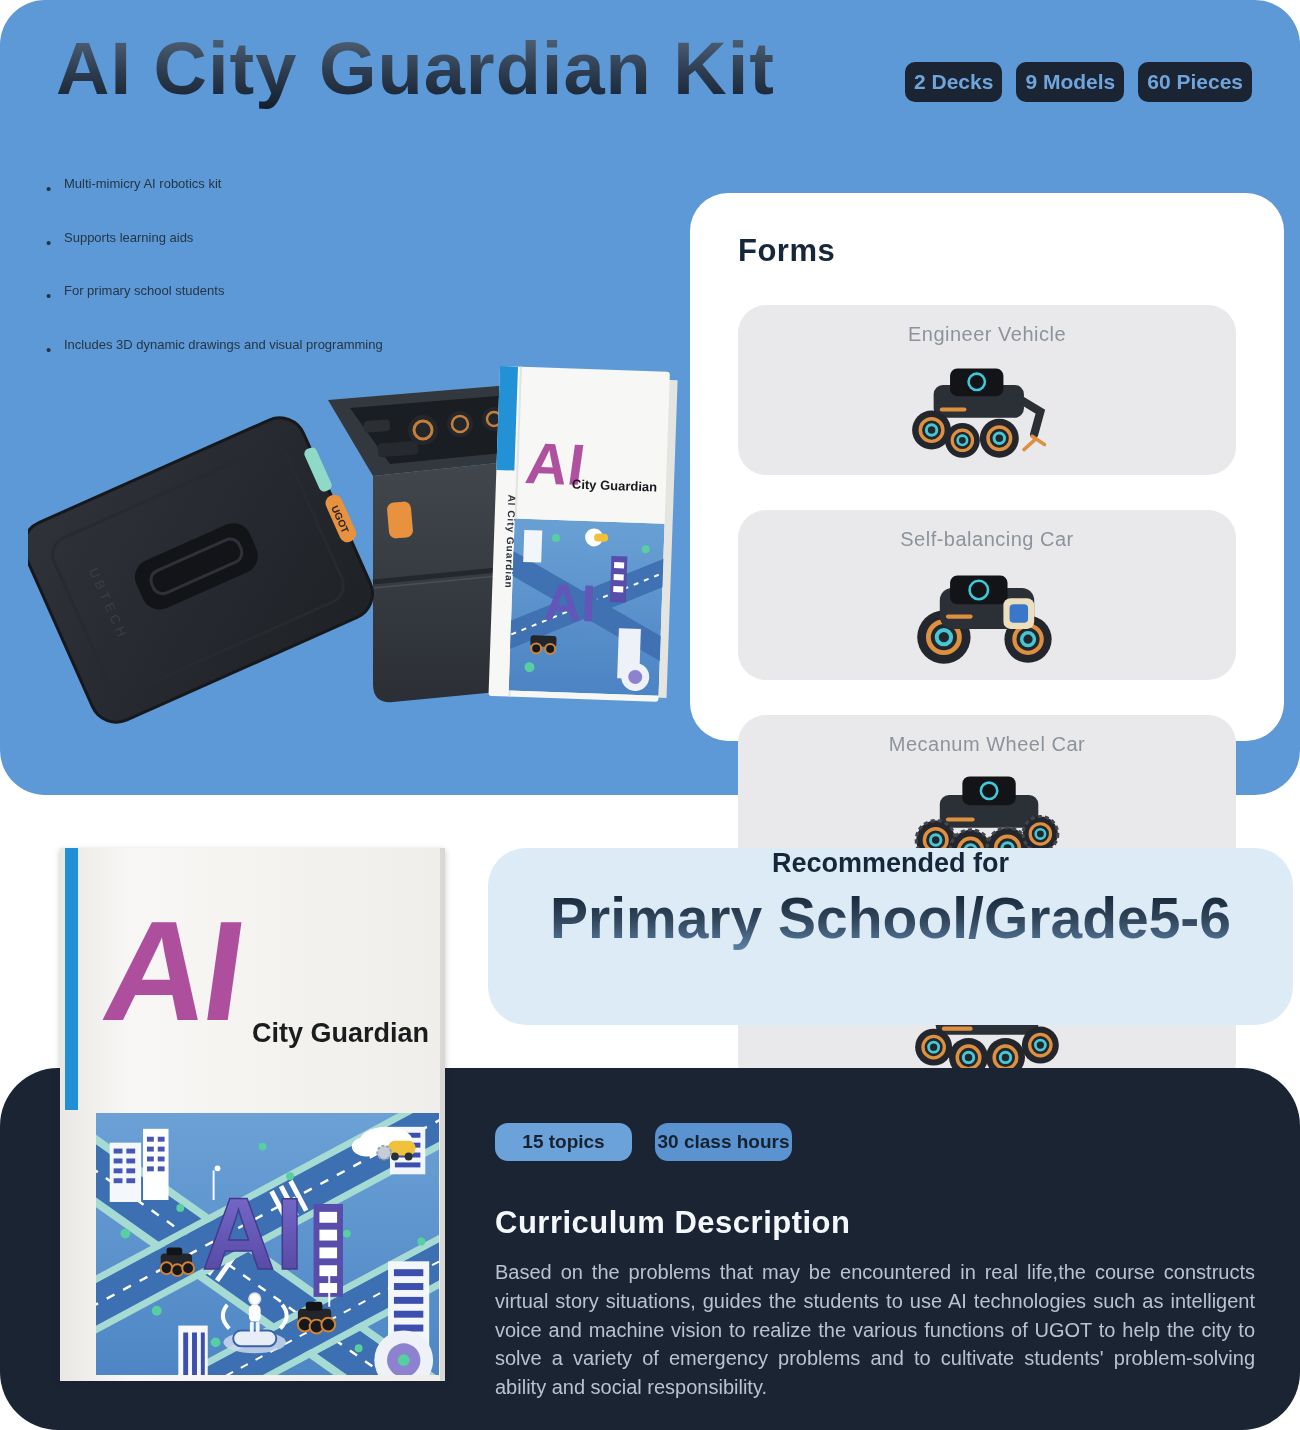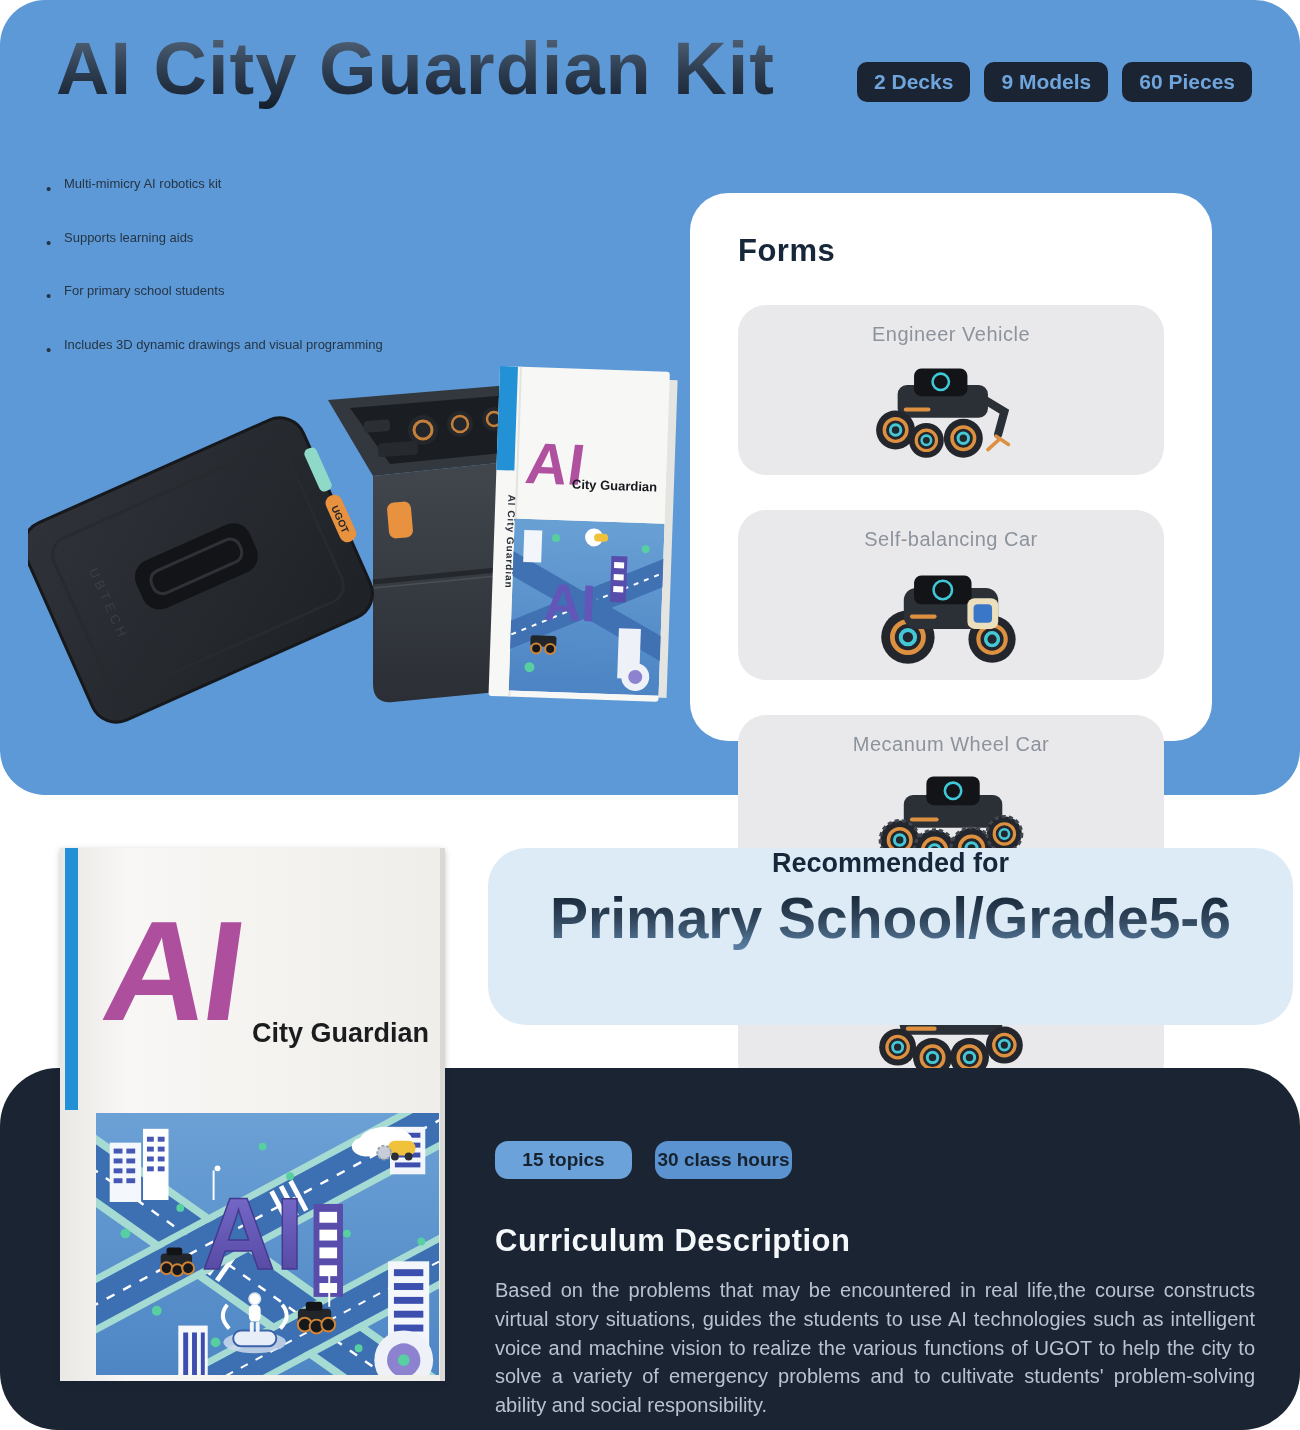--- a/index.html
+++ b/index.html
@@ -8,30 +8,30 @@
   .page { position:relative; width:1300px; height:1430px; background:#fff; overflow:hidden; }
 
   
   .hero { position:absolute; left:0; top:0; width:1300px; height:795px;
           background:#5C99D6; border-radius:45px; }
   .hero-title { position:absolute; left:56px; top:26px; font-size:74px; font-weight:bold;
           letter-spacing:1px; background:linear-gradient(180deg,#5a6c82 0%,#2c3b4e 55%,#131d2b 100%);
           -webkit-background-clip:text; background-clip:text; color:transparent; white-space:nowrap; }
   .hero-badges { position:absolute; right:48px; top:62px; display:flex; gap:14px; }
   .hero-badge { background:#1B2433; color:#6FA5DC; font-size:21px; font-weight:bold;
-          padding:8px 17px; border-radius:10px; white-space:nowrap; }
+          padding:8px 9px; border-radius:10px; white-space:nowrap; }
   .hero-bullets { position:absolute; left:46px; top:141px; list-style:none; }
   .hero-bullets li { color:#263545; font-size:13px; line-height:1.58; padding-left:18px; position:relative;margin-top:33px; }
   .hero-bullets li::before { content:"•"; position:absolute; left:0; top:0; font-size:15px; line-height:2.0; }
 
   .kit-photo { position:absolute; left:28px; top:330px; width:655px; height:415px; }
   .kit-photo svg { width:100%; height:100%; display:block; }
 
   
-  .forms-card { position:absolute; left:690px; top:193px; width:522px; height:548px;
+  .forms-card { position:absolute; left:690px; top:193px; width:594px; height:548px;
           background:#ffffff; border-radius:38px; padding:40px 48px; }
   .forms-title { font-size:31px; font-weight:bold; color:#16273A; letter-spacing:0.5px; }
   .forms-grid { margin-top:36px; display:grid; grid-template-columns:1fr; gap:35px 22px; }
   .form-tile { background:#E9E9EB; border-radius:28px; height:170px; display:flex;
           flex-direction:column; align-items:center; padding-top:18px; }
   .form-tile-label { color:#8D939C; font-size:20px; letter-spacing:0.5px; }
   .form-tile-art { width:180px; height:118px; margin-top:2px; }
   .form-tile-art svg { width:100%; height:100%; }
 
   
@@ -49,21 +49,21 @@
   .banner { position:absolute; left:488px; top:848px; width:805px; height:177px;
           background:#DDEBF7; border-radius:38px; text-align:center; }
   .banner-eyebrow { font-size:27px; font-weight:bold; color:#16273A; }
   .banner-audience { margin-top:6px; font-size:57px; font-weight:bold; white-space:nowrap;
           background:linear-gradient(180deg,#18283a 15%,#33495f 55%,#5d83a9 100%);
           -webkit-background-clip:text; background-clip:text; color:transparent; }
 
   
   .panel { position:absolute; left:0; top:1068px; width:1300px; height:362px;
           background:#1B2433; border-radius:58px; z-index:1;
-          padding:73px 48px 0 495px; }
+          padding:55px 48px 0 495px; }
   .panel-pills { display:flex; gap:23px; }
   .pill { color:#17222F; font-size:19px; font-weight:bold; padding:8px 0; border-radius:13px;
           text-align:center; }
   .pill-topics { background:#6CA2DA; width:137px; }
   .pill-hours  { background:#5B93D1; width:137px; }
   .panel-heading { margin-top:44px; color:#F5F8FB; font-size:31px; font-weight:bold; letter-spacing:0.5px; }
   .panel-body { margin-top:17px; width:760px; color:#B9C3D0; font-size:20px; line-height:1.44;
           text-align:justify; }
 </style>
 </head>

